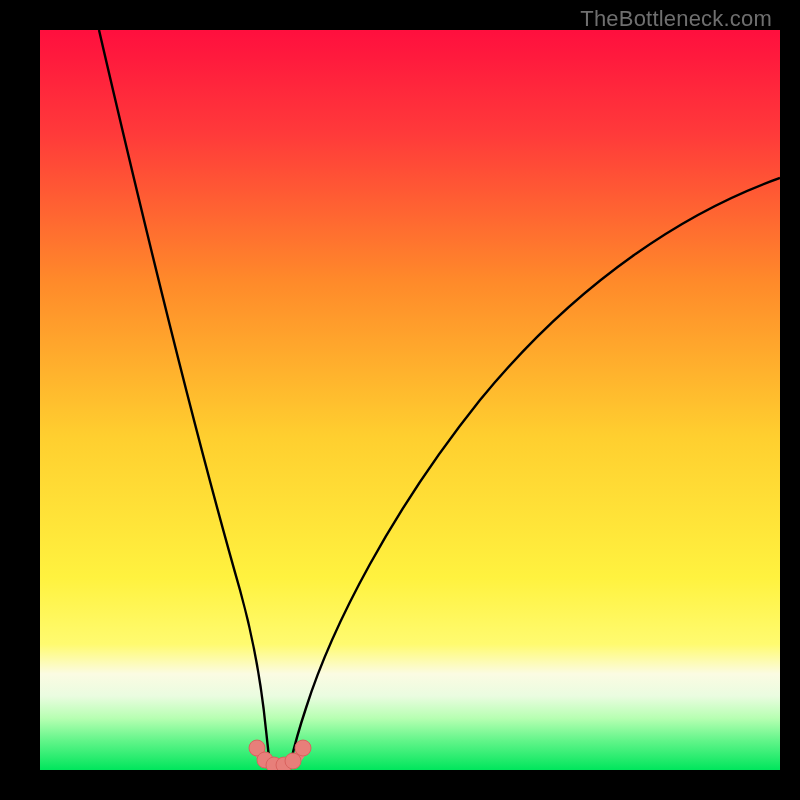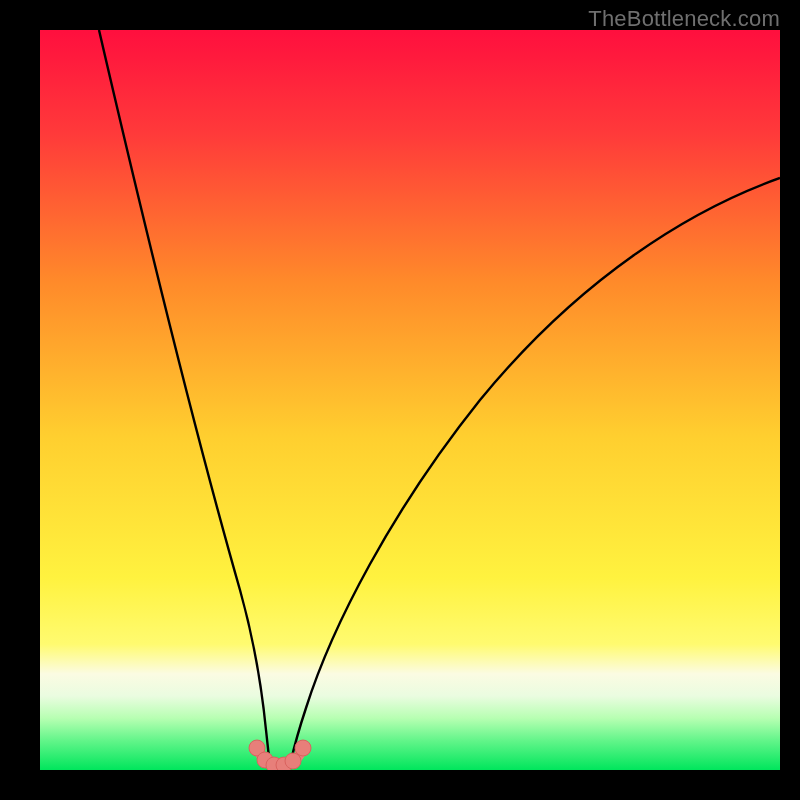--- a/index.html
+++ b/index.html
@@ -25,21 +25,21 @@
     height: 740px;
     overflow: hidden;
   }
   .bg-gradient {
     position: absolute;
     left: 0; top: 0; right: 0; bottom: 0;
   }
   .watermark {
     position: absolute;
     top: 6px;
-    right: 20px;
+    right: 28px;
     color: #6f6f6f;
     font-size: 22px;
     font-weight: 500;
     letter-spacing: 0.2px;
   }
   svg.curves {
     position: absolute;
     left: 0; top: 0;
   }
 </style>

